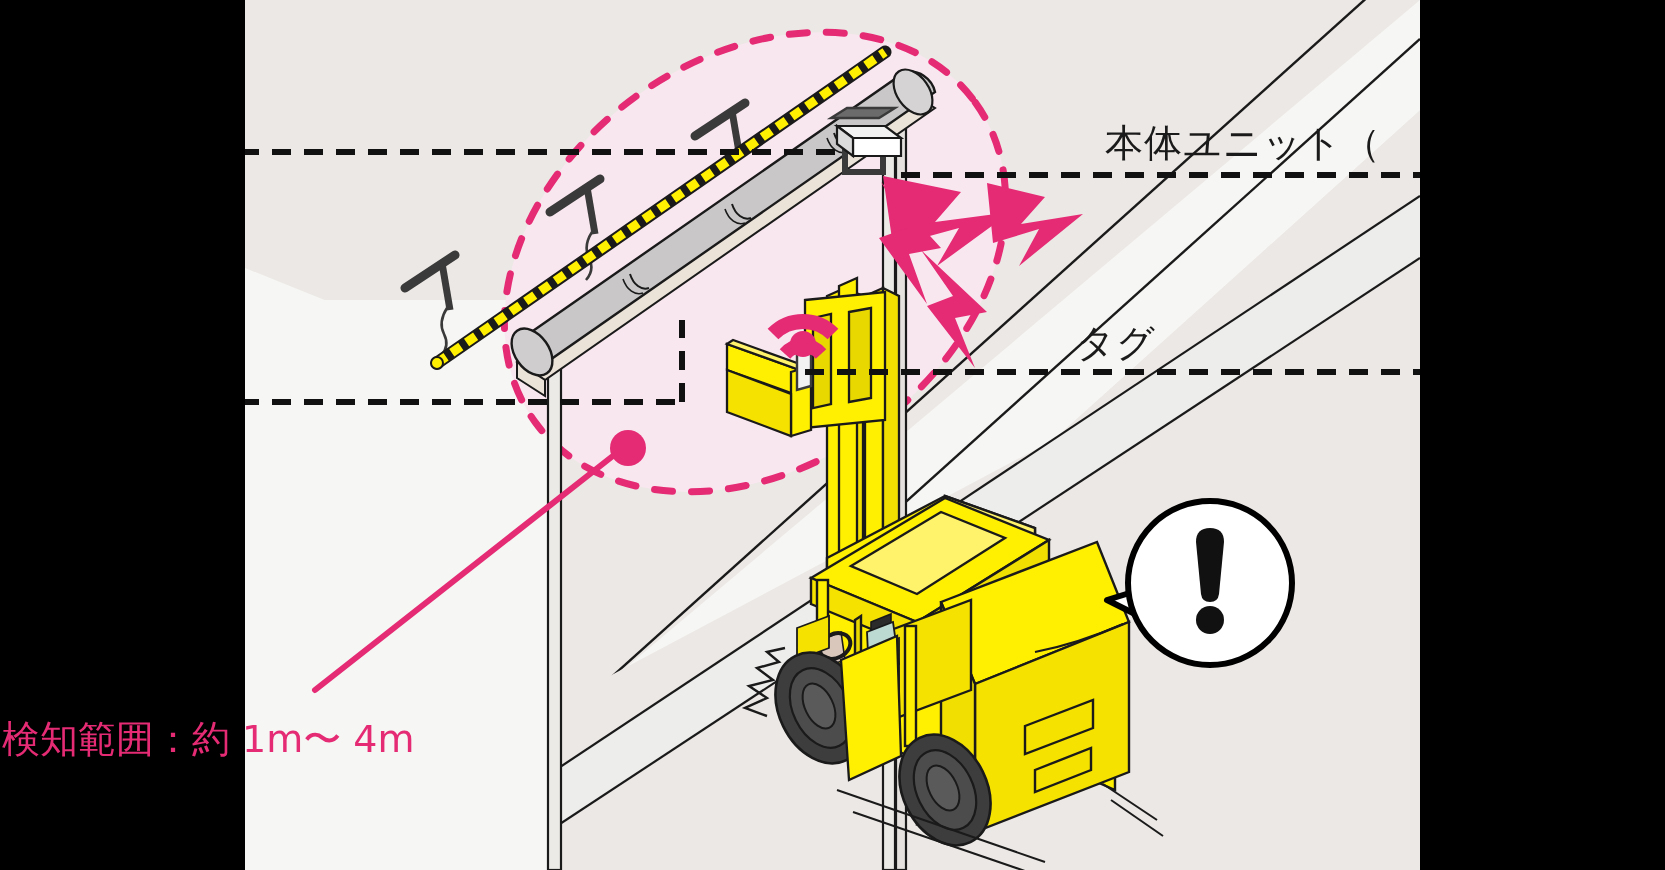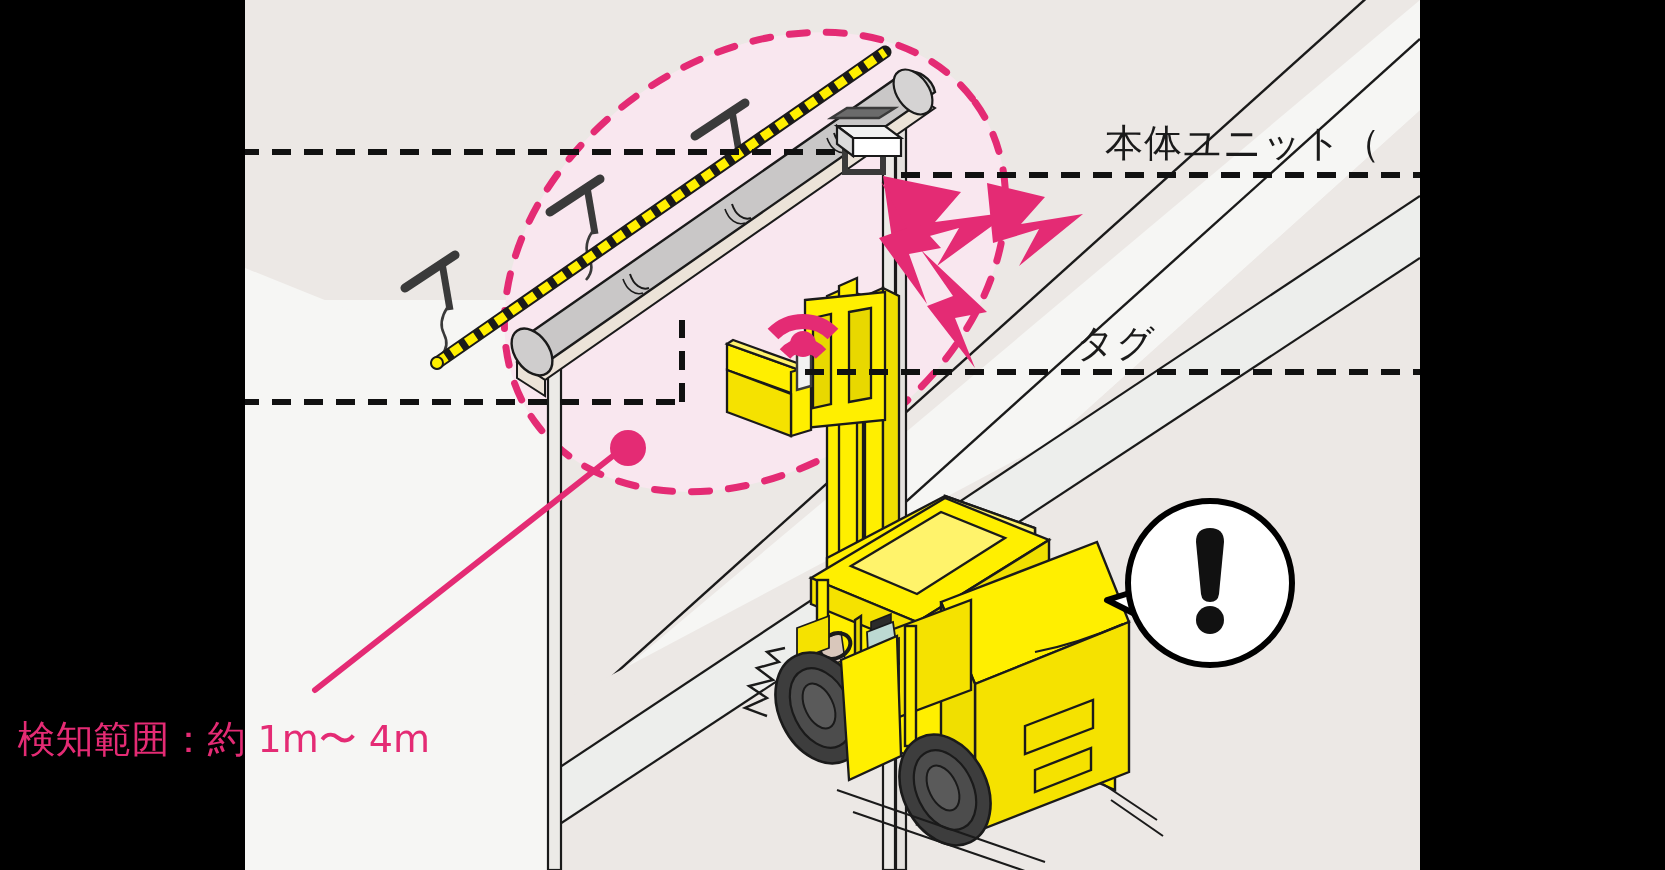--- a/index.html
+++ b/index.html
@@ -10,21 +10,21 @@
   .lbar{position:absolute;top:0;left:0;width:245px;height:870px;background:#000;}
   .rbar{position:absolute;top:0;left:1420px;width:245px;height:870px;background:#000;}
 
   .lbl{position:absolute;white-space:nowrap;color:#1a1a1a;
        font-family:"DejaVu Sans","Liberation Sans",sans-serif;font-size:38px;letter-spacing:1px;}
   #lbl-main{left:1105px;top:118px;}
   #lbl-tag{left:1048px;top:318px;margin-left:28px;}
 
   #caption{position:absolute;left:0px;top:715px;width:430px;color:#e42b74;
       font-family:"DejaVu Sans","Liberation Sans",sans-serif;font-size:38px;line-height:1.28;z-index:40;}
-  #caption .c1{display:block;text-align:right;padding-left:2px;}
+  #caption .c1{display:block;text-align:left;padding-left:2px;}
   #caption .c2{display:block;text-align:center;padding-right:20px;}
 </style>
 </head>
 <body>
 
 <div id="stage">
 
   <div id="panel">
     <svg width="1175" height="870" viewBox="0 0 1175 870" xmlns="http://www.w3.org/2000/svg">
 

